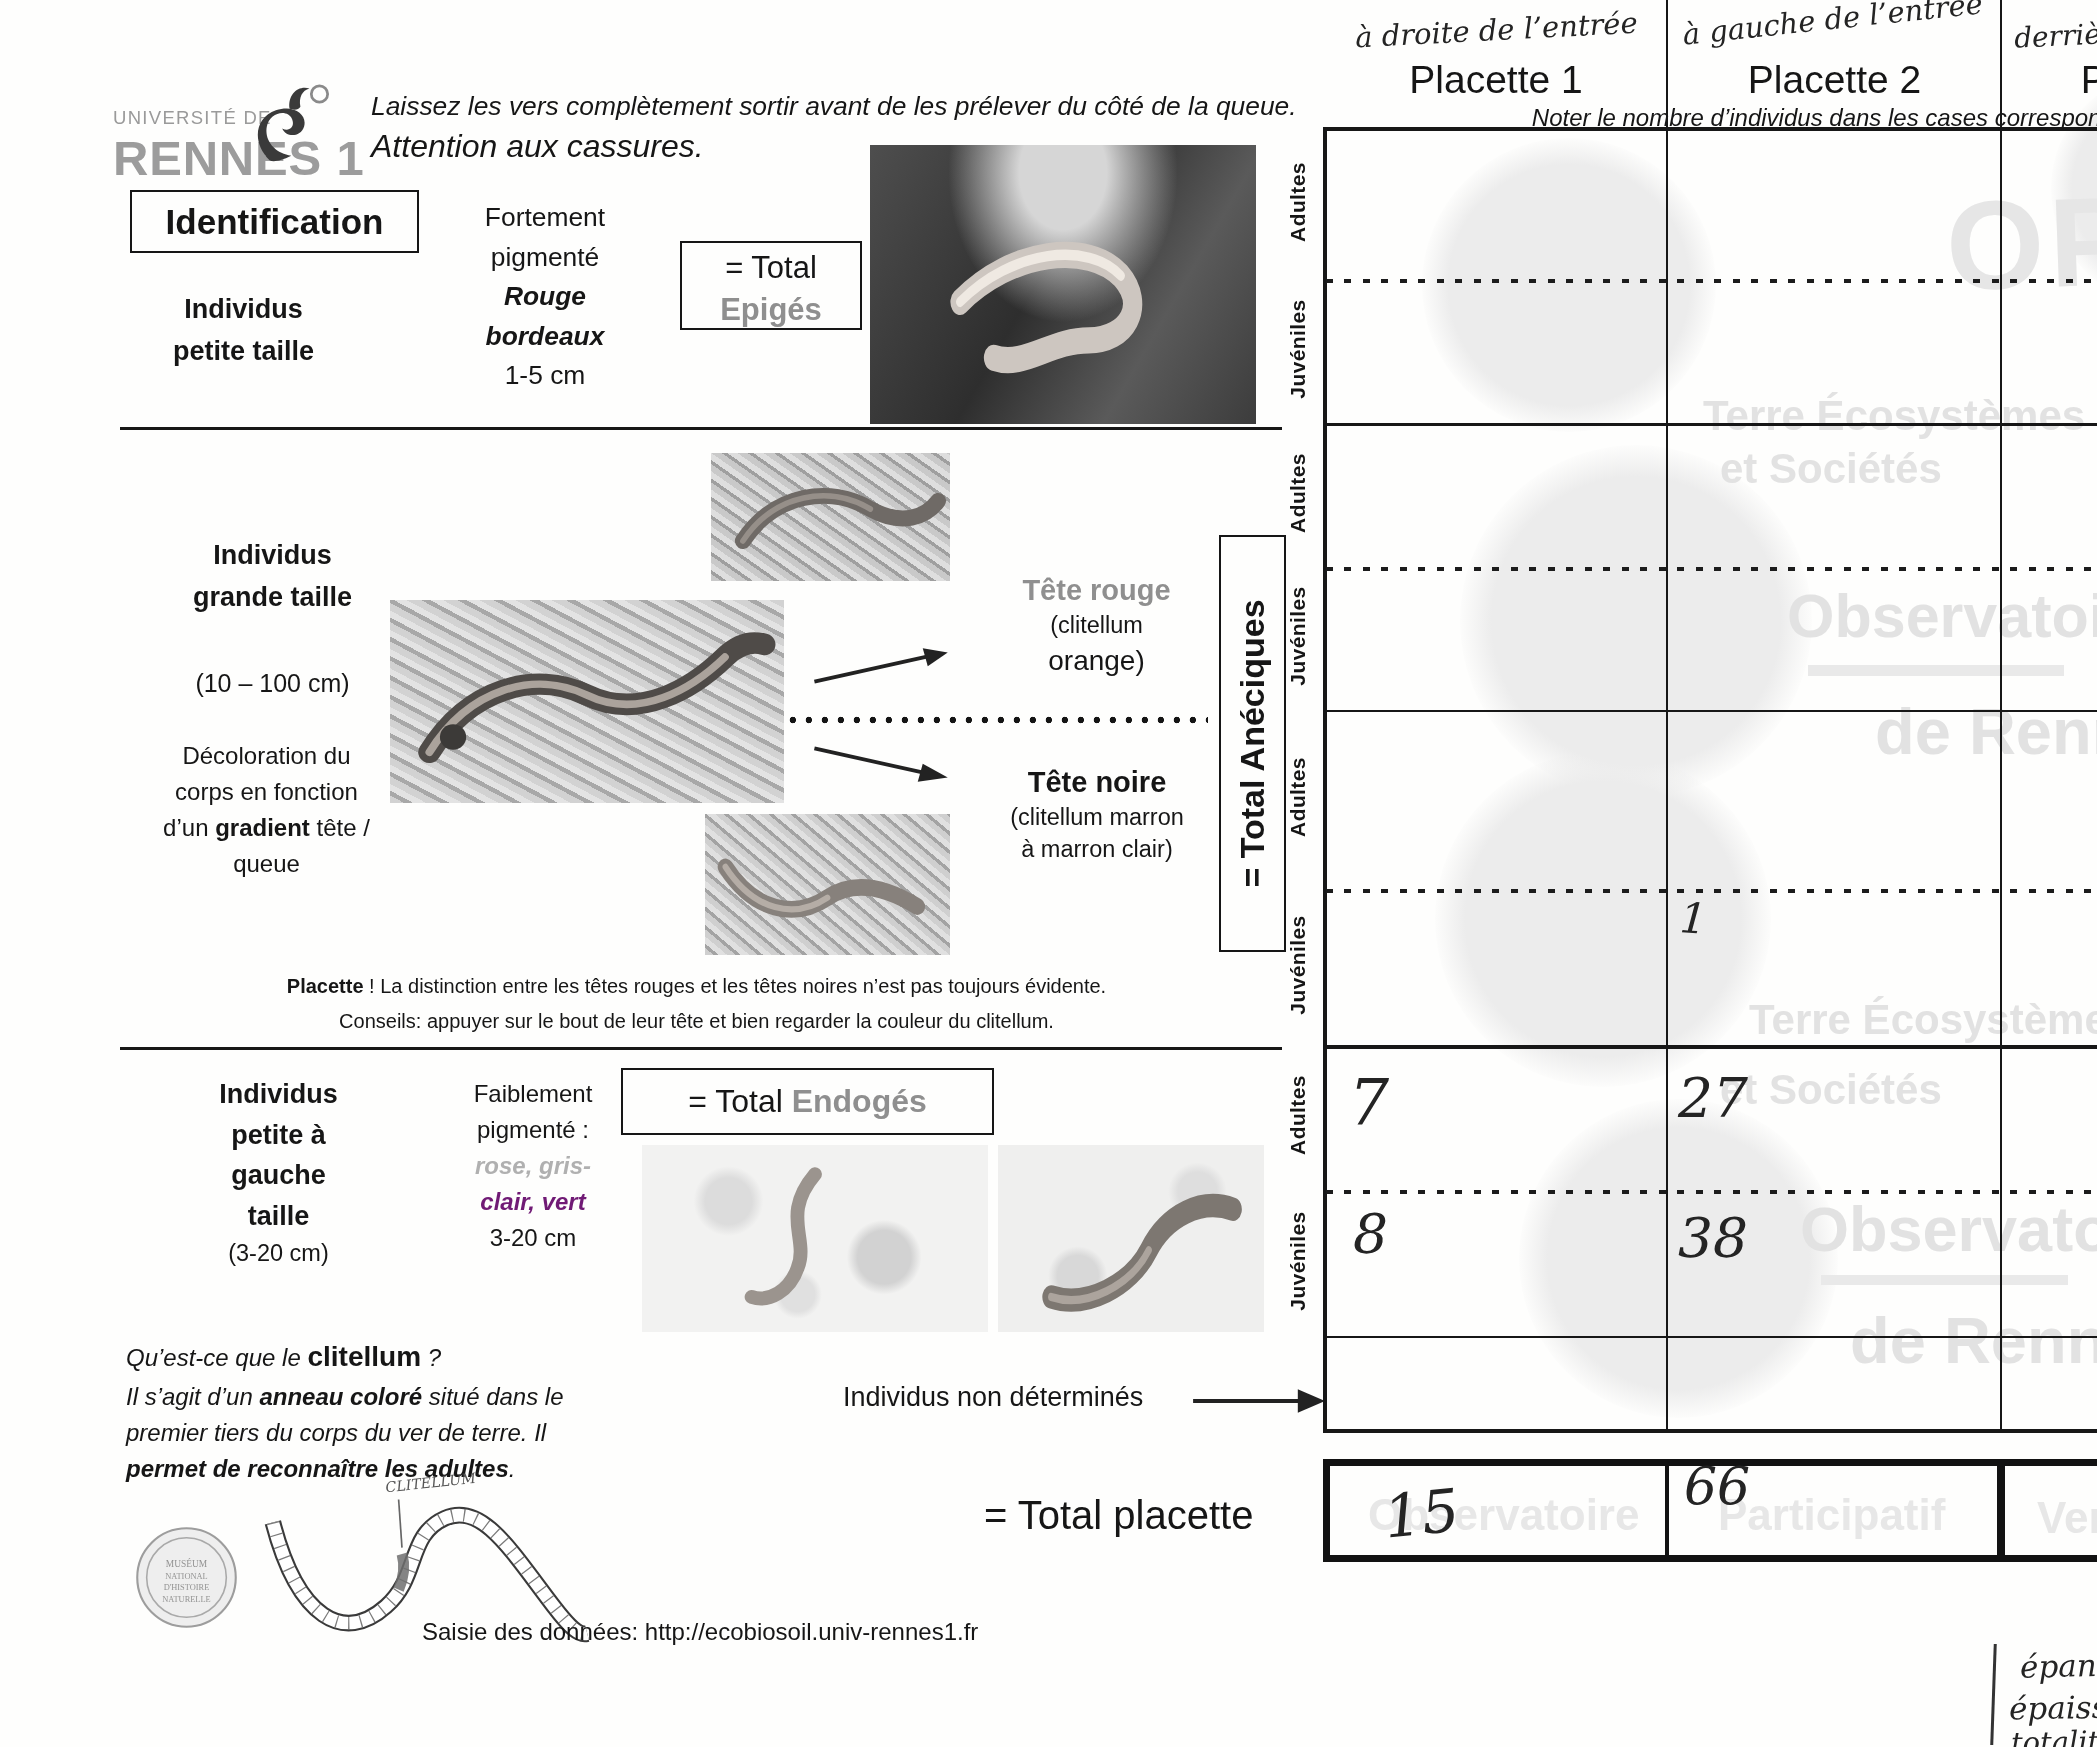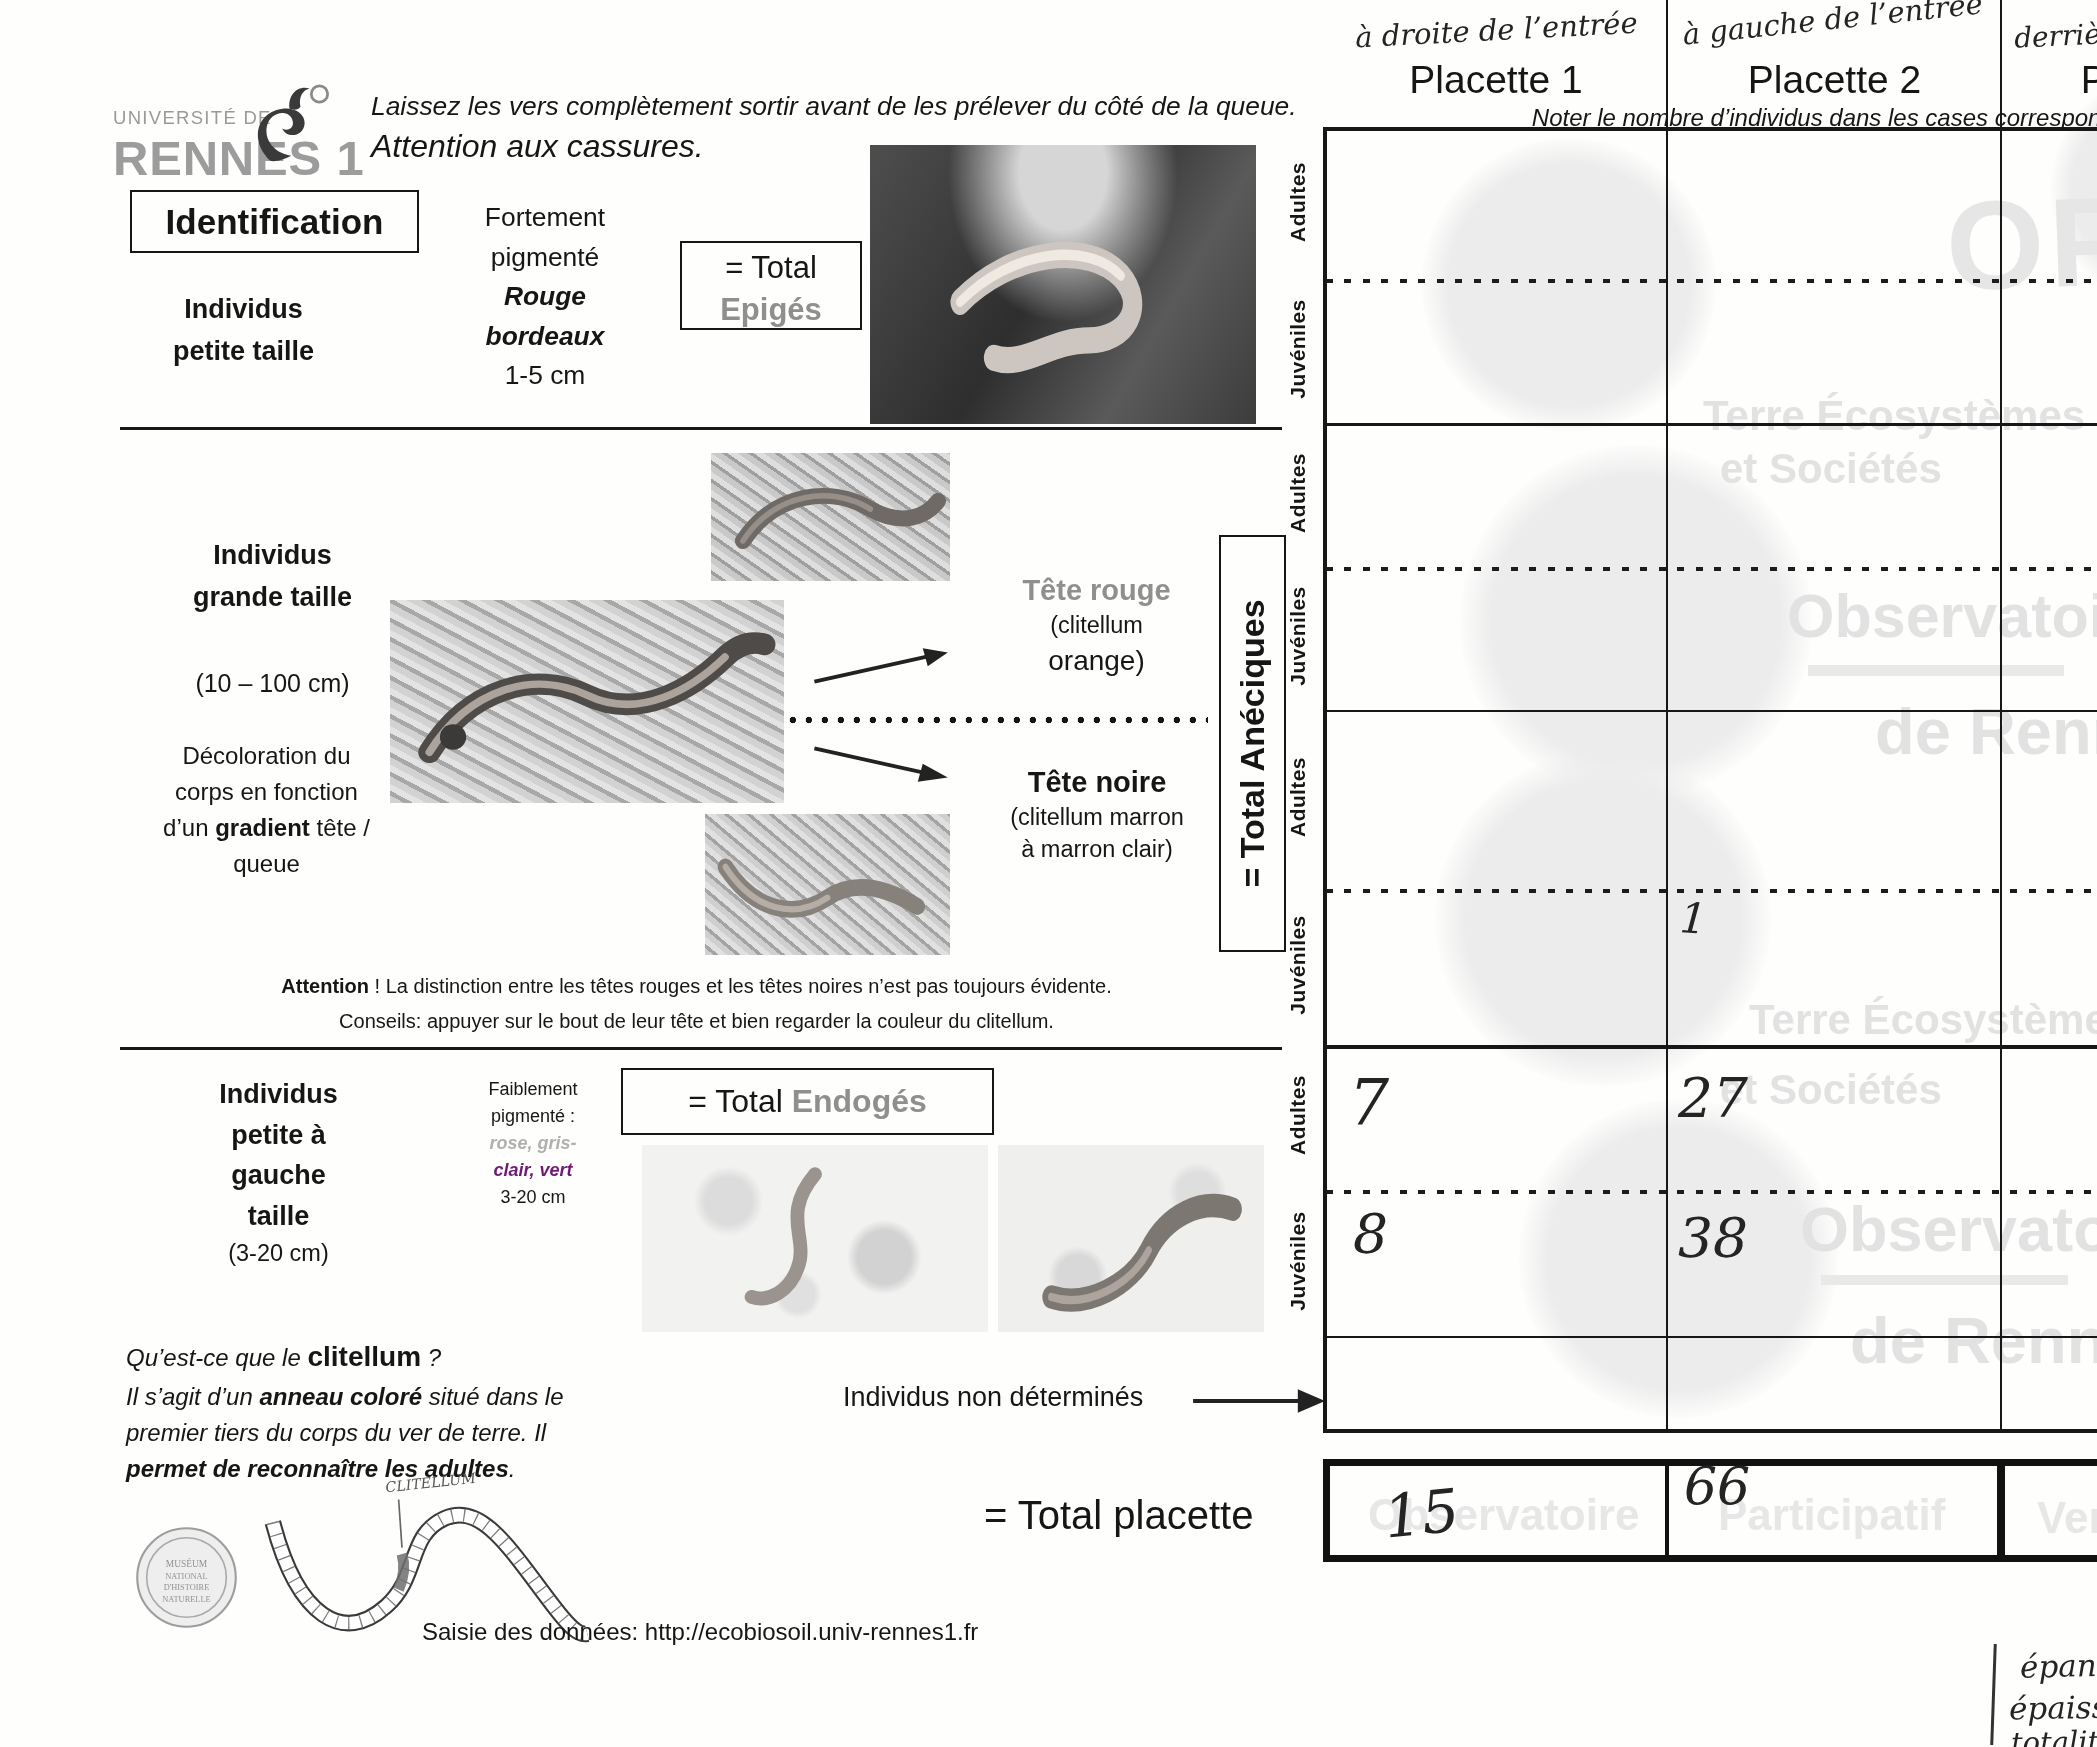--- a/index.html
+++ b/index.html
@@ -163,35 +163,35 @@
       <line x1="10" y1="25" x2="280" y2="85" stroke="#222" stroke-width="9"></line>
       <polygon points="330,95 270,62 258,105" fill="#222"></polygon>
     </svg>
   </span>
 
   <div class="abs box z2" style="left:1219px;top:535px;width:63px;height:413px;display:flex;align-items:center;justify-content:center;">
     <span class="b nw" style="transform:rotate(-90deg);font-size:34px;">= Total Anéciques</span>
   </div>
 
   <div class="abs c z2" style="left:147px;top:969px;width:1099px;font-size:20px;line-height:1.75;">
-    <div><span class="b">Attention</span><span> ! La distinction entre les têtes rouges et les têtes noires n’est pas toujours évidente.</span></div>
+    <div><span class="b">Placette</span><span> ! La distinction entre les têtes rouges et les têtes noires n’est pas toujours évidente.</span></div>
     <div>Conseils: appuyer sur le bout de leur tête et bien regarder la couleur du clitellum.</div>
   </div>
 
   <div class="hline z2" style="left:120px;top:1047px;width:1162px;height:3.4px;"></div>
 
   <div class="abs c b z2" style="left:180px;top:1074px;width:197px;font-size:27px;line-height:1.5;">
     <div>Individus</div>
     <div>petite à</div>
     <div>gauche</div>
     <div>taille</div>
     <div style="font-weight:normal;font-size:23.5px;">(3-20 cm)</div>
   </div>
 
-  <div class="abs c z2" style="left:424px;top:1076px;width:218px;font-size:18px;line-height:1.5;">
+  <div class="abs c z2" style="left:424px;top:1076px;width:218px;font-size:24px;line-height:1.5;">
     <div>Faiblement</div>
     <div>pigmenté :</div>
     <div class="b i" style="color:#b0b0b0;">rose, gris-</div>
     <div class="b i" style="color:#701a75;">clair, vert</div>
     <div>3-20 cm</div>
   </div>
 
   <div class="abs box c z2" style="left:621px;top:1068px;width:369px;height:63px;line-height:63px;font-size:32px;">
     <span>= Total </span><span class="b grey">Endogés</span>
   </div>

